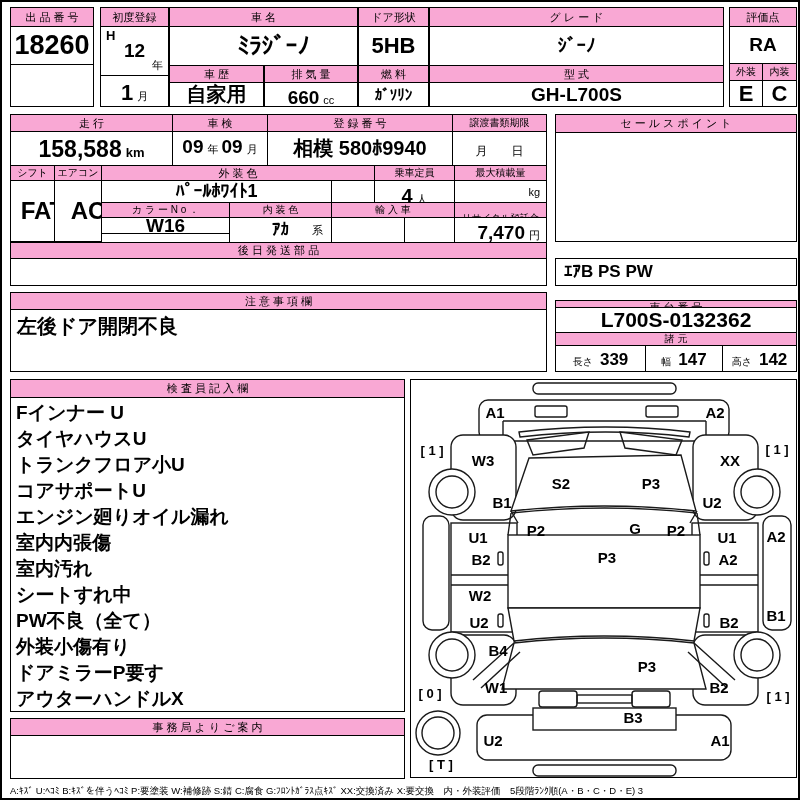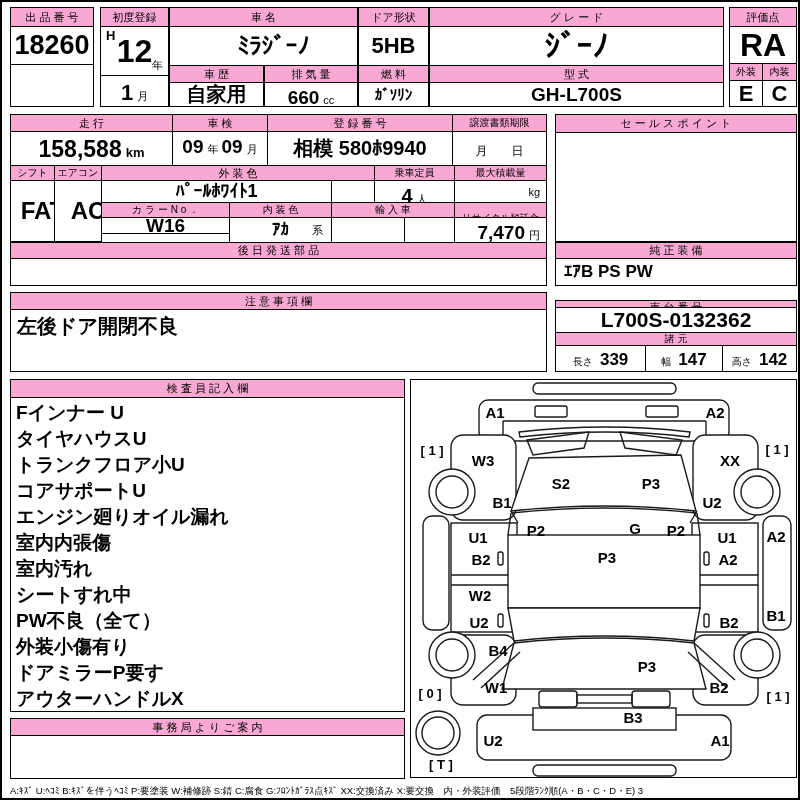--- a/index.html
+++ b/index.html
@@ -1,20 +1,20 @@
 <!DOCTYPE html>
 <html><head>
 <meta charset="utf-8">
 <style>
   html,body{margin:0;padding:0;background:#fff;}
   #sheet{position:relative;width:800px;height:800px;box-sizing:border-box;border:2px solid #000;background:#fff;font-family:"Liberation Sans","DejaVu Sans",sans-serif;color:#000;}
   .cell{position:absolute;box-sizing:border-box;border:1px solid #000;background:#fff;display:flex;align-items:center;justify-content:center;overflow:hidden;white-space:nowrap;}
   .hdr{background:#f9a8d4;font-size:11px;font-weight:normal;}
   .val{font-weight:bold;}
-  .f27{font-size:27px;} .f26{font-size:32px;} .f24{font-size:24px;padding-left:20px;} .f23{font-size:23px;}
+  .f27{font-size:27px;} .f26{font-size:19px;} .f24{font-size:24px;padding-left:20px;} .f23{font-size:23px;}
   .f22{font-size:22px;text-align:right;} .f21{font-size:21px;} .f20{font-size:20px;} .f19{font-size:19px;}
   .f18{font-size:18px;} .f17{font-size:17px;} .f15{font-size:15px;}
   .f12{font-size:12px;} .f11{font-size:11px;} .f10{font-size:10px;}
   .hdr.f10{font-size:10px;} .hdr.f95{font-size:9.5px;}
   .unit-n{font-size:11px;font-weight:normal;margin-left:4px;}
   .base{align-items:baseline;padding-top:4px;}
   .left-al{justify-content:flex-start;padding-left:8px;}
   .right-al{justify-content:flex-end;padding-right:6px;}
   .top-left{align-items:flex-start;justify-content:flex-start;padding:3px 6px;}
   .era{position:absolute;top:1px;left:5px;font-size:13px;font-weight:bold;}
@@ -125,21 +125,20 @@
   <div class="cell val base right-al" style="left:452px;top:215px;width:93px;height:26px;">
     <span class="f19">7,470</span>
     <span class="unit-n">円</span>
   </div>
 
   <div class="cell hdr" style="left:553px;top:112px;width:242px;height:19px;">セ ー ル ス ポ イ ン ト</div>
   <div class="cell" style="left:553px;top:130px;width:242px;height:110px;"></div>
 
   <div class="cell hdr" style="left:8px;top:240px;width:537px;height:17px;">後 日 発 送 部 品</div>
   <div class="cell" style="left:8px;top:256px;width:537px;height:28px;"></div>
-  <div class="cell hdr" style="left:553px;top:240px;width:242px;height:17px;">純 正 装 備</div>
   <div class="cell val f17 left-al" style="left:553px;top:256px;width:242px;height:28px;">ｴｱB PS PW</div>
 
   <div class="cell hdr" style="left:8px;top:290px;width:537px;height:18px;">注 意 事 項 欄</div>
   <div class="cell val f20 top-left" style="left:8px;top:307px;width:537px;height:63px;">左後ドア開閉不良</div>
 
   <div class="cell hdr" style="left:553px;top:298px;width:242px;height:15px;">車 台 番 号</div>
   <div class="cell val f21" style="left:553px;top:305px;width:242px;height:26px;">L700S-0132362</div>
   <div class="cell hdr f10" style="left:553px;top:330px;width:242px;height:14px;">諸 元</div>
   <div class="cell base" style="left:553px;top:343px;width:91px;height:27px;gap:7px;">
     <span class="f10">長さ</span>

